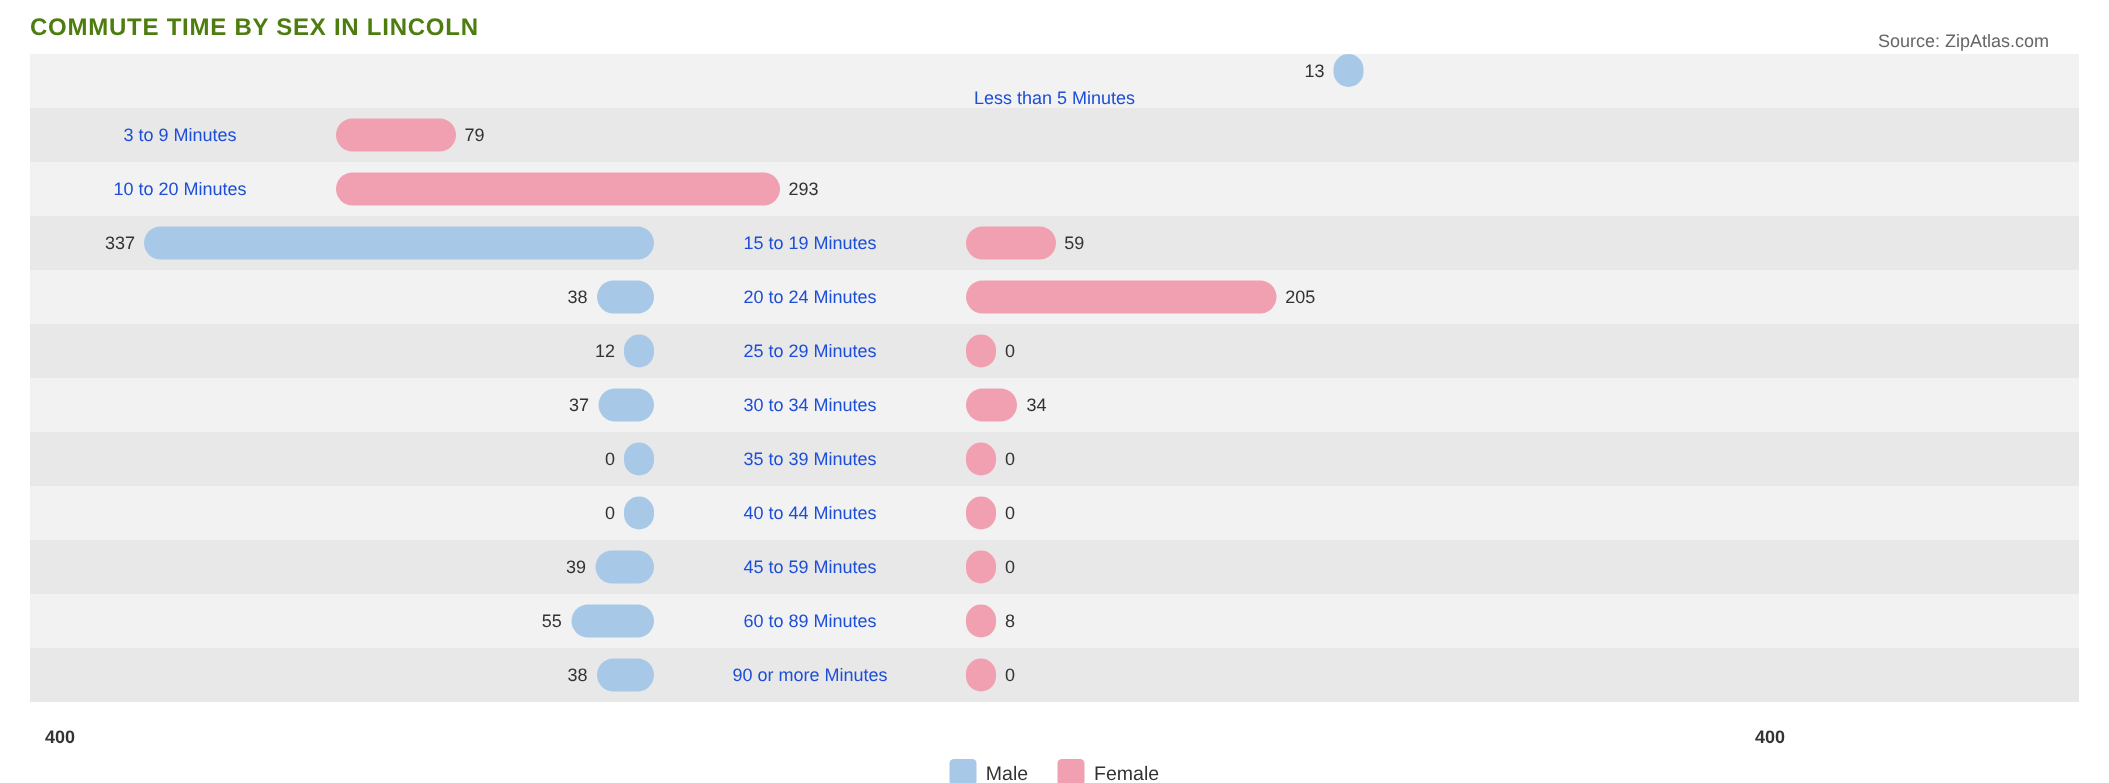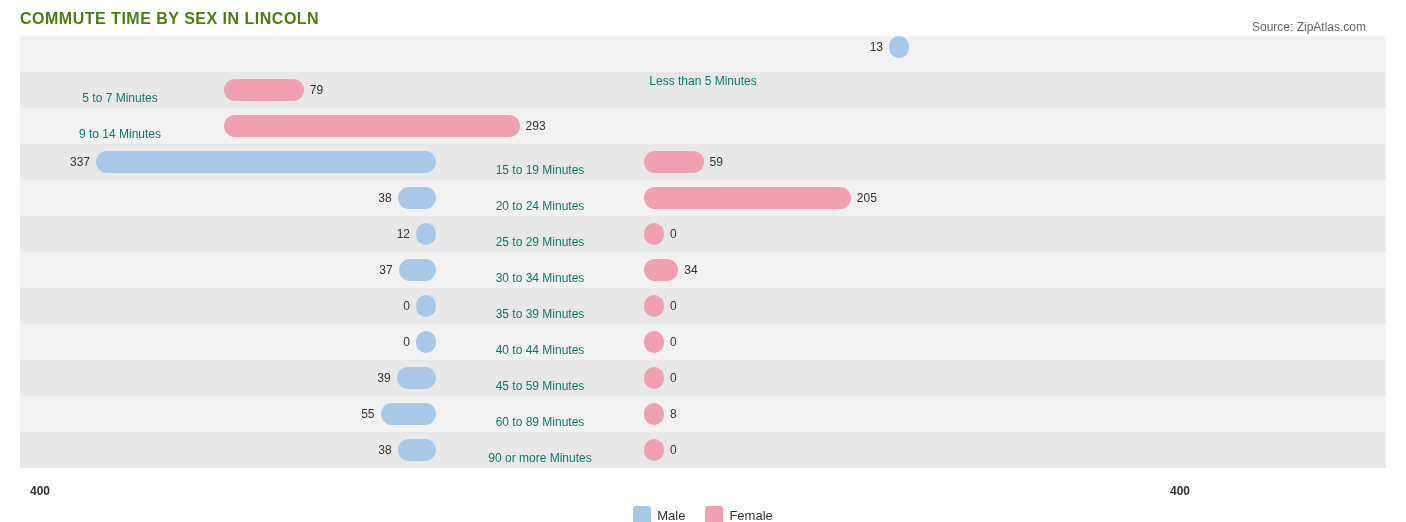--- a/index.html
+++ b/index.html
@@ -51,24 +51,23 @@
       display: flex;
       align-items: center;
       justify-content: flex-start;
       padding-left: 4px;
       flex-shrink: 0;
     }
     .label-center {
       width: 200px;
       text-align: center;
       font-size: 12px;
-      color: #0f766e;
+      color: #1d4ed8;
       flex-shrink: 0;
       z-index: 2;
-      margin-top: 16px;
     }
 
     .bar-male {
       background: #a8c8e8;
       height: 22px;
       border-radius: 11px;
       display: flex;
       align-items: center;
       justify-content: flex-start;
       min-width: 20px;
@@ -163,28 +162,28 @@
         <span class="left-val">13</span>
         <div class="bar-male" style="width:20px;"></div>
       </div>
       <div class="label-center">Less than 5 Minutes</div>
       <div class="right-section">
         <div class="bar-female" style="width:20px;"></div>
         <span class="right-val">13</span>
       </div>
     </div>
         <div class="bar-row" style="background: rgb(232, 232, 232);">
-      <div class="label-center">5 to 7 Minutes</div>
+      <div class="label-center">3 to 9 Minutes</div>
       <div class="right-section">
         <div class="bar-female" style="width:79.70326409495549px;"></div>
         <span class="right-val">79</span>
       </div>
     </div>
         <div class="bar-row" style="background: rgb(242, 242, 242);">
-      <div class="label-center">9 to 14 Minutes</div>
+      <div class="label-center">10 to 20 Minutes</div>
       <div class="right-section">
         <div class="bar-female" style="width:295.6083086053413px;"></div>
         <span class="right-val">293</span>
       </div>
     </div>
         <div class="bar-row" style="background: rgb(232, 232, 232);">
       <div class="left-section">
         <span class="left-val">337</span>
         <div class="bar-male" style="width:340px;"></div>
       </div>

